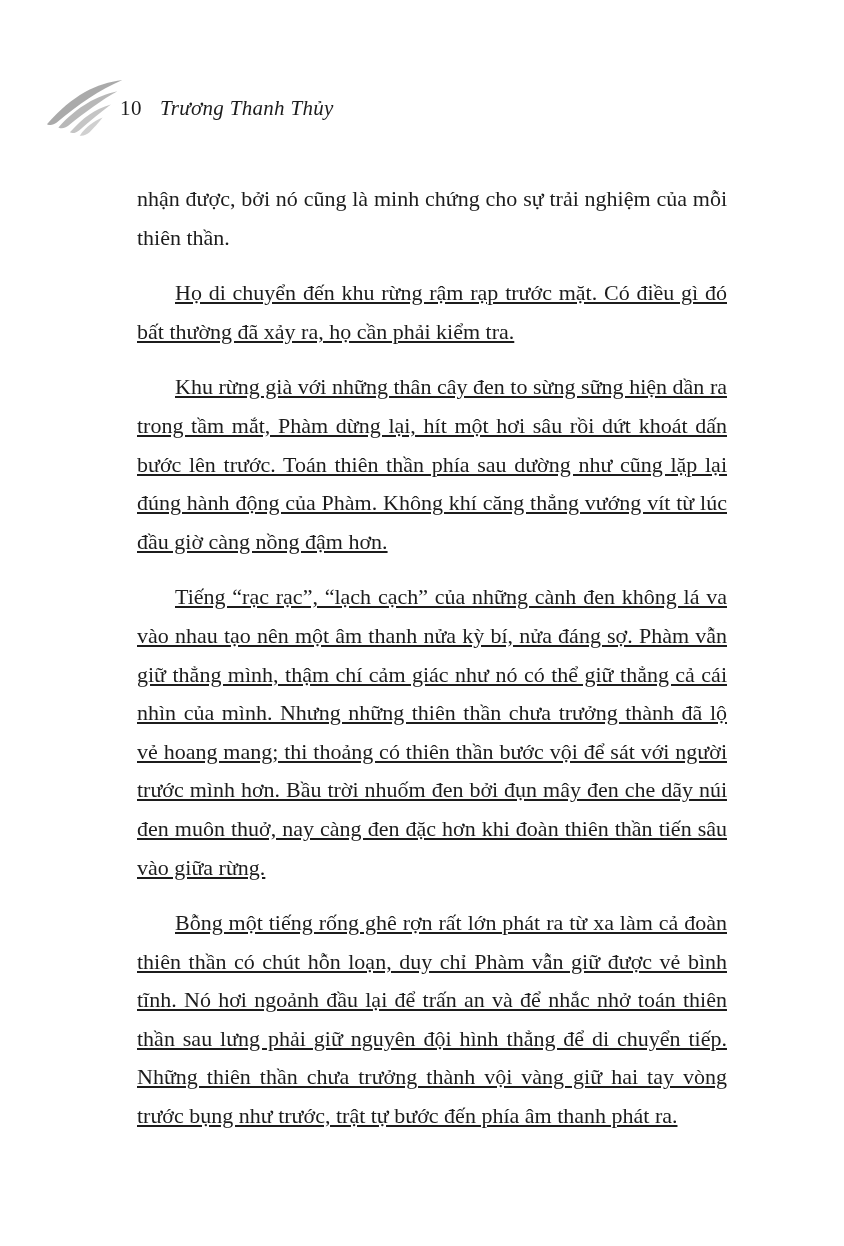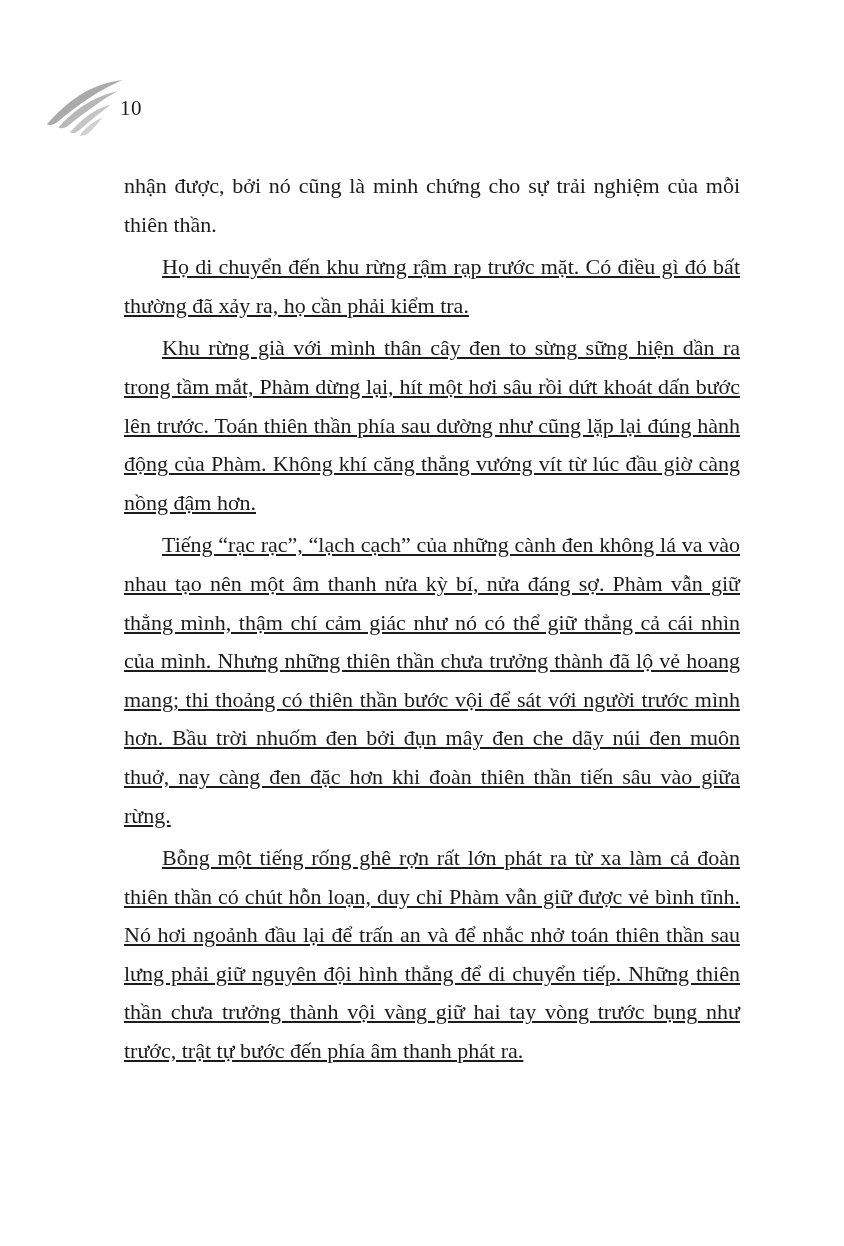--- a/index.html
+++ b/index.html
@@ -46,21 +46,21 @@
     position: absolute;
     left: 120px;
     top: 163px;
     width: 624px;
     font-size: 22px;
     line-height: 38.6px;
     text-align: justify;
     text-justify: inter-word;
   }
   .body-text p {
-    margin: 4px;
+    margin: 17px;
     padding: 0;
   }
   .body-text p.indent {
     text-indent: 38px;
     text-decoration: underline;
   }
 </style>
 </head>
 <body>
 
@@ -68,23 +68,24 @@
 
   <svg class="wing-logo" viewBox="0 0 100 75" xmlns="http://www.w3.org/2000/svg" aria-hidden="true">
     <path d="M98,2 C66,6 38,20 6,56 C10,58 14,57 18,54 C44,32 70,14 98,2 Z" fill="#9b9b9b" opacity="0.85"></path>
     <path d="M92,16 C66,22 44,34 20,60 C24,62 28,61 32,58 C52,42 72,27 92,16 Z" fill="#a6a6a6" opacity="0.8"></path>
     <path d="M84,32 C64,38 50,48 34,66 C38,68 42,66 46,63 C60,51 72,41 84,32 Z" fill="#b1b1b1" opacity="0.75"></path>
     <path d="M74,48 C62,53 54,59 46,70 C50,71 54,69 58,66 C64,60 69,54 74,48 Z" fill="#bcbcbc" opacity="0.7"></path>
   </svg>
 
   <div class="running-header">
     <span class="page-number">10</span>
+    <span class="author-name">Trương Thanh Thủy</span>
   </div>
 
   <div class="body-text">
     <p>nhận được, bởi nó cũng là minh chứng cho sự trải nghiệm của mỗi thiên thần.</p>
     <p class="indent">Họ di chuyển đến khu rừng rậm rạp trước mặt. Có điều gì đó bất thường đã xảy ra, họ cần phải kiểm tra.</p>
-    <p class="indent">Khu rừng già với mình thân cây đen to sừng sững hiện dần ra trong tầm mắt, Phàm dừng lại, hít một hơi sâu rồi dứt khoát dấn bước lên trước. Toán thiên thần phía sau dường như cũng lặp lại đúng hành động của Phàm. Không khí căng thẳng vướng vít từ lúc đầu giờ càng nồng đậm hơn.</p>
+    <p class="indent">Khu rừng già với những thân cây đen to sừng sững hiện dần ra trong tầm mắt, Phàm dừng lại, hít một hơi sâu rồi dứt khoát dấn bước lên trước. Toán thiên thần phía sau dường như cũng lặp lại đúng hành động của Phàm. Không khí căng thẳng vướng vít từ lúc đầu giờ càng nồng đậm hơn.</p>
     <p class="indent">Tiếng “rạc rạc”, “lạch cạch” của những cành đen không lá va vào nhau tạo nên một âm thanh nửa kỳ bí, nửa đáng sợ. Phàm vẫn giữ thẳng mình, thậm chí cảm giác như nó có thể giữ thẳng cả cái nhìn của mình. Nhưng những thiên thần chưa trưởng thành đã lộ vẻ hoang mang; thi thoảng có thiên thần bước vội để sát với người trước mình hơn. Bầu trời nhuốm đen bởi đụn mây đen che dãy núi đen muôn thuở, nay càng đen đặc hơn khi đoàn thiên thần tiến sâu vào giữa rừng.</p>
     <p class="indent">Bỗng một tiếng rống ghê rợn rất lớn phát ra từ xa làm cả đoàn thiên thần có chút hỗn loạn, duy chỉ Phàm vẫn giữ được vẻ bình tĩnh. Nó hơi ngoảnh đầu lại để trấn an và để nhắc nhở toán thiên thần sau lưng phải giữ nguyên đội hình thẳng để di chuyển tiếp. Những thiên thần chưa trưởng thành vội vàng giữ hai tay vòng trước bụng như trước, trật tự bước đến phía âm thanh phát ra.</p>
   </div>
 
 </div>
 
 </body></html>

